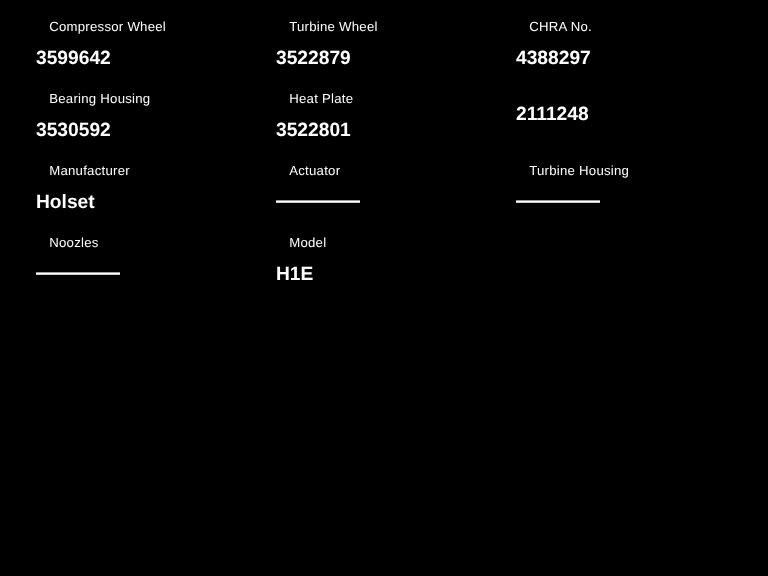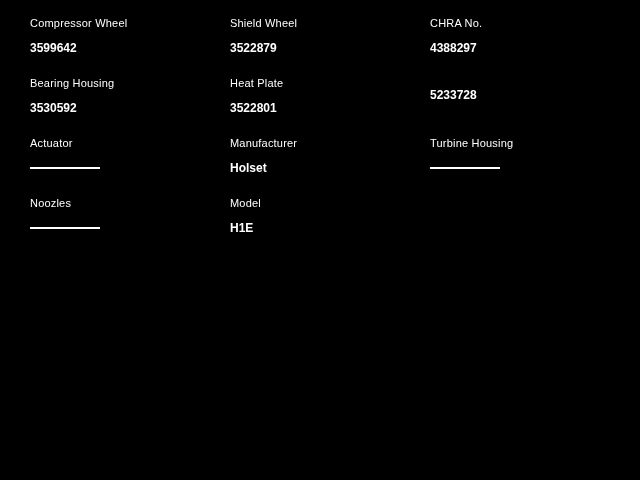--- a/index.html
+++ b/index.html
@@ -22,23 +22,24 @@
   }
   .cell {
     overflow: hidden;
   }
   .field-label {
     font-size: 11px;
     line-height: 13px;
     font-weight: normal;
     color: #ffffff;
     letter-spacing: 0.2px;
+    margin-left: 11px;
   }
   .field-value {
-    font-size: 12px;
+    font-size: 16px;
     line-height: 19px;
     font-weight: bold;
     color: #ffffff;
     margin-top: 9px;
   }
   .dash-line {
     width: 70px;
     height: 0;
     border-bottom: 2px solid #ffffff;
     margin-top: 17px;
@@ -48,52 +49,52 @@
 <body>
 
 <div class="fields-grid">
 
   <div class="cell">
     <div class="field-label">Compressor Wheel</div>
     <div class="field-value">3599642</div>
   </div>
 
   <div class="cell">
-    <div class="field-label">Shield Wheel</div>
+    <div class="field-label">Turbine Wheel</div>
     <div class="field-value">3522879</div>
   </div>
 
   <div class="cell">
     <div class="field-label">CHRA No.</div>
     <div class="field-value">4388297</div>
   </div>
 
   <div class="cell">
     <div class="field-label">Bearing Housing</div>
     <div class="field-value">3530592</div>
   </div>
 
   <div class="cell">
     <div class="field-label">Heat Plate</div>
     <div class="field-value">3522801</div>
   </div>
 
 
   <div class="cell">
-    <div class="field-value">5233728</div>
+    <div class="field-value">2111248</div>
+  </div>
+
+  <div class="cell">
+    <div class="field-label">Manufacturer</div>
+    <div class="field-value">Holset</div>
   </div>
 
   <div class="cell">
     <div class="field-label">Actuator</div>
     <div class="dash-line"></div>
-  </div>
-
-  <div class="cell">
-    <div class="field-label">Manufacturer</div>
-    <div class="field-value">Holset</div>
   </div>
 
   <div class="cell">
     <div class="field-label">Turbine Housing</div>
     <div class="dash-line"></div>
   </div>
 
   <div class="cell">
     <div class="field-label">Noozles</div>
     <div class="dash-line"></div>

